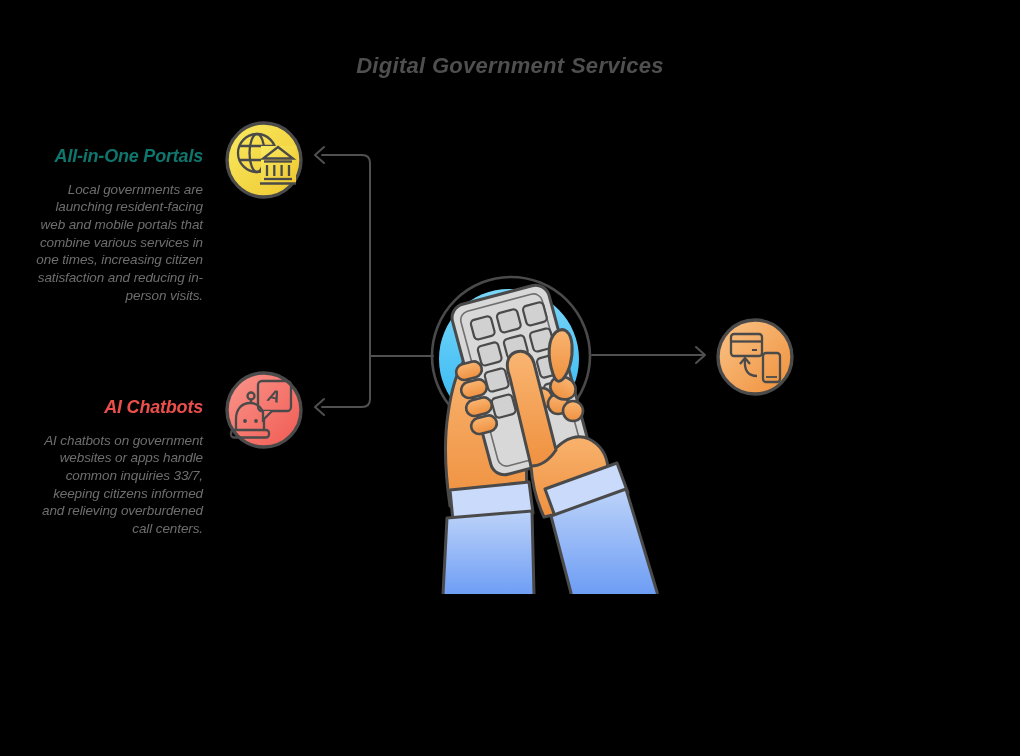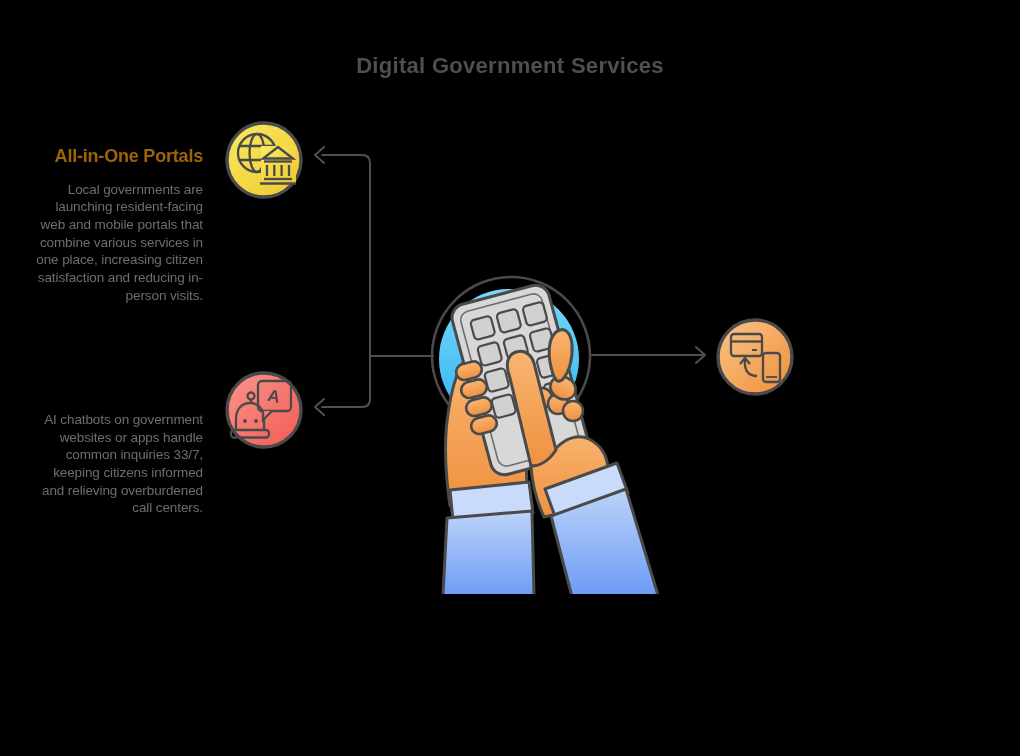--- a/index.html
+++ b/index.html
@@ -1,18 +1,18 @@
 <!DOCTYPE html>
 <html><head>
 <meta charset="utf-8">
 <style>
   html,body{margin:0;padding:0;background:#000;}
   .canvas{
     position:relative;width:1020px;height:594px;background:#000;
-    font-family:"Liberation Sans","DejaVu Sans",sans-serif;overflow:hidden;
+    font-family:"Liberation Sans","DejaVu Sans",sans-serif;overflow:hidden;font-style:italic;
   }
   .title{
     position:absolute;left:0;right:0;top:53px;text-align:center;
     font-size:22px;font-weight:bold;letter-spacing:.3px;
   }
   .diagram-svg{position:absolute;left:0;top:0;}
   .sec{position:absolute;}
   .sec h2{margin:0;font-size:18px;font-weight:bold;line-height:1.15;letter-spacing:-.2px;}
   .sec p{margin:14px 0 0 0;font-size:13.5px;line-height:1.31;letter-spacing:-.1px;}
   .sec-left{right:817px;text-align:right;}
@@ -164,22 +164,23 @@
         <line x1="752" y1="350" x2="757" y2="350" stroke-width="2"></line>
         <rect x="763" y="353" width="17" height="29" rx="3"></rect>
         <line x1="766" y1="377" x2="777" y2="377" stroke-width="1.8"></line>
         <path d="M757,376 C748,376 744,370 745,360"></path>
         <polyline points="740,364 745,358 750,364"></polyline>
       </g>
     </g>
   </svg>
 
   <div class="sec sec-left" id="sec-portals">
-    <h2 style="color: #a16207;">All-in-One Portals</h2>
-    <p style="color: rgb(110, 110, 110);">Local governments are launching resident-facing web and mobile portals that combine various services in one place, increasing citizen satisfaction and reducing in-person visits.</p>
+    <h2 style="color: #0f766e;">All-in-One Portals</h2>
+    <p style="color: rgb(110, 110, 110);">Local governments are launching resident-facing web and mobile portals that combine various services in one times, increasing citizen satisfaction and reducing in-person visits.</p>
   </div>
 
   <div class="sec sec-left" id="sec-chatbots">
+    <h2 style="color: rgb(234, 79, 75);">AI Chatbots</h2>
     <p style="color: rgb(110, 110, 110);">AI chatbots on government websites or apps handle common inquiries 33/7, keeping citizens informed and relieving overburdened call centers.</p>
   </div>
 
 
 </div>
 
 </body></html>

